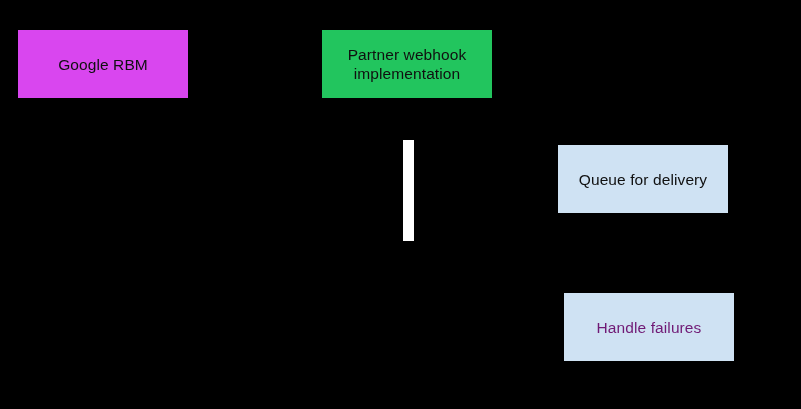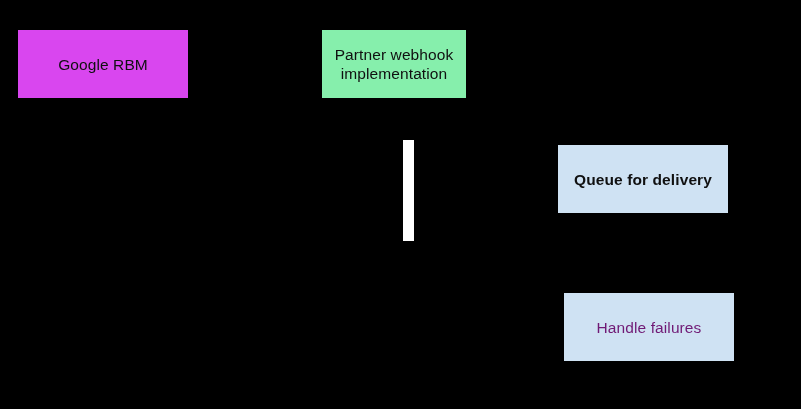--- a/index.html
+++ b/index.html
@@ -37,17 +37,17 @@
     position: absolute;
     background: #ffffff;
   }
 </style>
 </head>
 <body>
 
 <div id="canvas" style="width: 801px; height: 409px; background: rgb(0, 0, 0);">
     <div class="connector-bar" title="vertical-bar" style="left: 403px; top: 140px; width: 11px; height: 101px; background: rgb(255, 255, 255);"></div>
     <div class="node" style="left: 18px; top: 30px; width: 170px; height: 68px; background: #d946ef; color: rgb(16, 16, 16);"><span>Google RBM</span></div>
-    <div class="node" style="left: 322px; top: 30px; width: 144px; height: 68px; background: #86efac; color: rgb(16, 16, 16);"><span>Partner webhook
+    <div class="node" style="left: 322px; top: 30px; width: 170px; height: 68px; background: #22c55e; color: rgb(16, 16, 16);"><span>Partner webhook
 implementation</span></div>
-    <div class="node" style="left: 558px; top: 145px; width: 170px; height: 68px; background: rgb(207, 226, 243); color: rgb(16, 16, 16); font-weight: bold;"><span>Queue for delivery</span></div>
+    <div class="node" style="left: 558px; top: 145px; width: 170px; height: 68px; background: rgb(207, 226, 243); color: rgb(16, 16, 16);"><span>Queue for delivery</span></div>
     <div class="node" style="left: 564px; top: 293px; width: 170px; height: 68px; background: rgb(207, 226, 243); color: #701a75;"><span>Handle failures</span></div>
   </div>
 
 </body></html>

